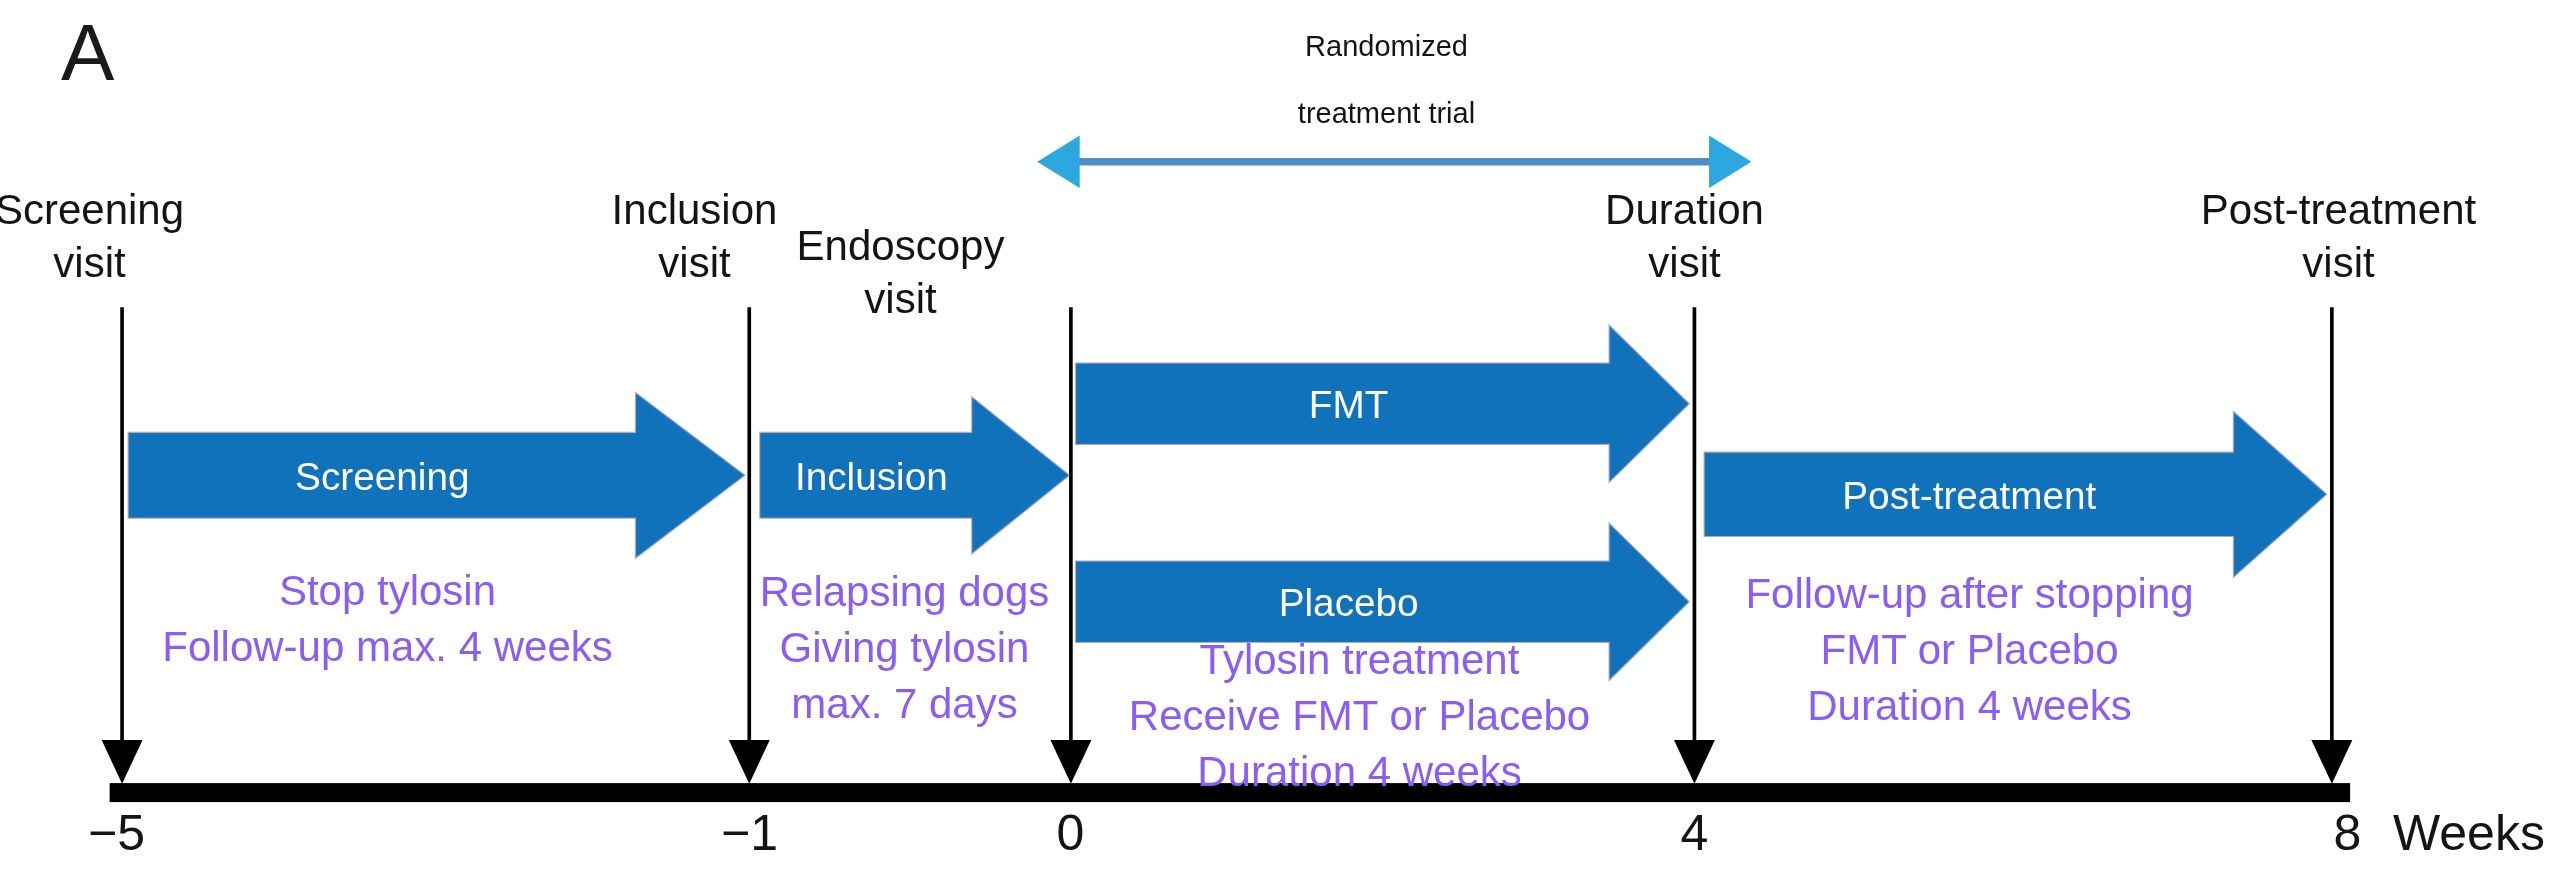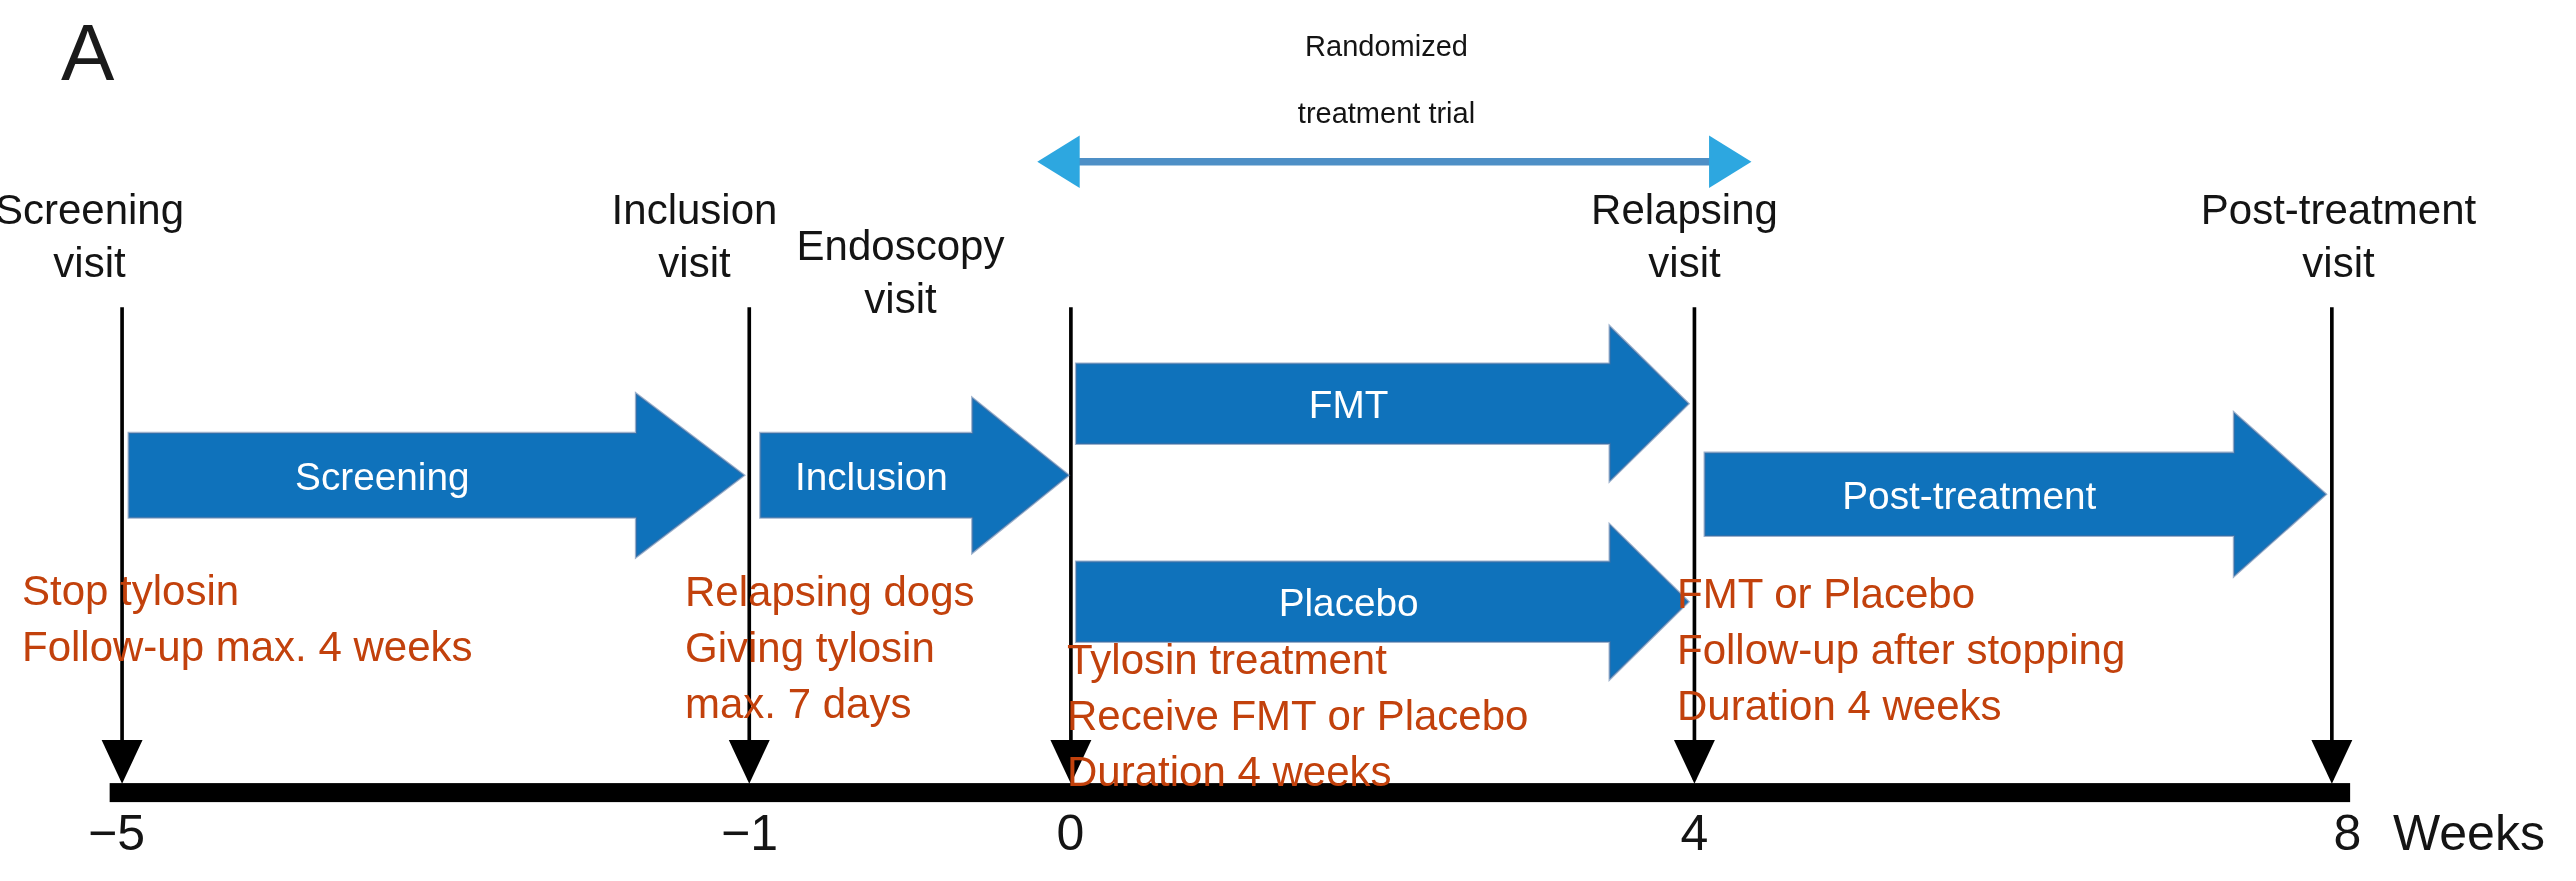--- a/index.html
+++ b/index.html
@@ -5,21 +5,21 @@
   html,body{margin:0;padding:0;background:#ffffff;}
   #canvas{
     position:relative;width:2576px;height:882px;background:#ffffff;
     font-family:"Liberation Sans",sans-serif;color:#111;overflow:hidden;
   }
   .abs{position:absolute;}
   .panel-label{left:61px;top:7.3px;font-size:80px;font-weight:500;color:#1a1a1a;}
   .trial-title{left:1094px;top:13px;width:585px;text-align:center;
     font-size:29px;line-height:67px;color:#141414;}
   .visit-label{width:409px;text-align:center;font-size:42px;line-height:53px;color:#141414;top:183px;}
-  .caption{text-align:left;font-size:42px;line-height:56px;color:#c2410c;white-space:nowrap;}
+  .caption{text-align:center;font-size:42px;line-height:56px;color:#8b5cf6;white-space:nowrap;}
   .tick-label{width:175px;text-align:center;font-size:50px;color:#141414;top:804px;}
   .weeks-unit{left:2393px;top:804px;width:219px;font-size:50px;color:#141414;text-align:left;}
   svg{position:absolute;left:0;top:0;}
   .phase-text{fill:#ffffff;font-size:53px;font-family:"Liberation Sans",sans-serif;}
 </style>
 </head>
 <body>
 
 <div id="canvas">
 
@@ -77,21 +77,21 @@
   </div>
   <div class="abs visit-label" style="left:490px;">
     <div>Inclusion</div>
     <div>visit</div>
   </div>
   <div class="abs visit-label" style="left:696px;margin-top:36px;">
     <div>Endoscopy</div>
     <div>visit</div>
   </div>
   <div class="abs visit-label" style="left:1480px;">
-    <div>Relapsing</div>
+    <div>Duration</div>
     <div>visit</div>
   </div>
   <div class="abs visit-label" style="left:2134px;">
     <div>Post-treatment</div>
     <div>visit</div>
   </div>
 
   <div class="abs caption" style="left:22px;top:563px;width:731px;">
     <div>Stop tylosin</div>
     <div>Follow-up max. 4 weeks</div>
@@ -103,22 +103,22 @@
     <div>max. 7 days</div>
   </div>
 
   <div class="abs caption" style="left:1067px;top:632px;width:585px;">
     <div>Tylosin treatment</div>
     <div>Receive FMT or Placebo</div>
     <div>Duration 4 weeks</div>
   </div>
 
   <div class="abs caption" style="left:1677px;top:566px;width:585px;">
+    <div>Follow-up after stopping</div>
     <div>FMT or Placebo</div>
-    <div>Follow-up after stopping</div>
     <div>Duration 4 weeks</div>
   </div>
 
   <div class="abs tick-label" style="left:29px;">−5</div>
   <div class="abs tick-label" style="left:662px;">−1</div>
   <div class="abs tick-label" style="left:983px;">0</div>
   <div class="abs tick-label" style="left:1607px;">4</div>
   <div class="abs tick-label" style="left:2260px;">8</div>
   <div class="abs weeks-unit">Weeks</div>
 

